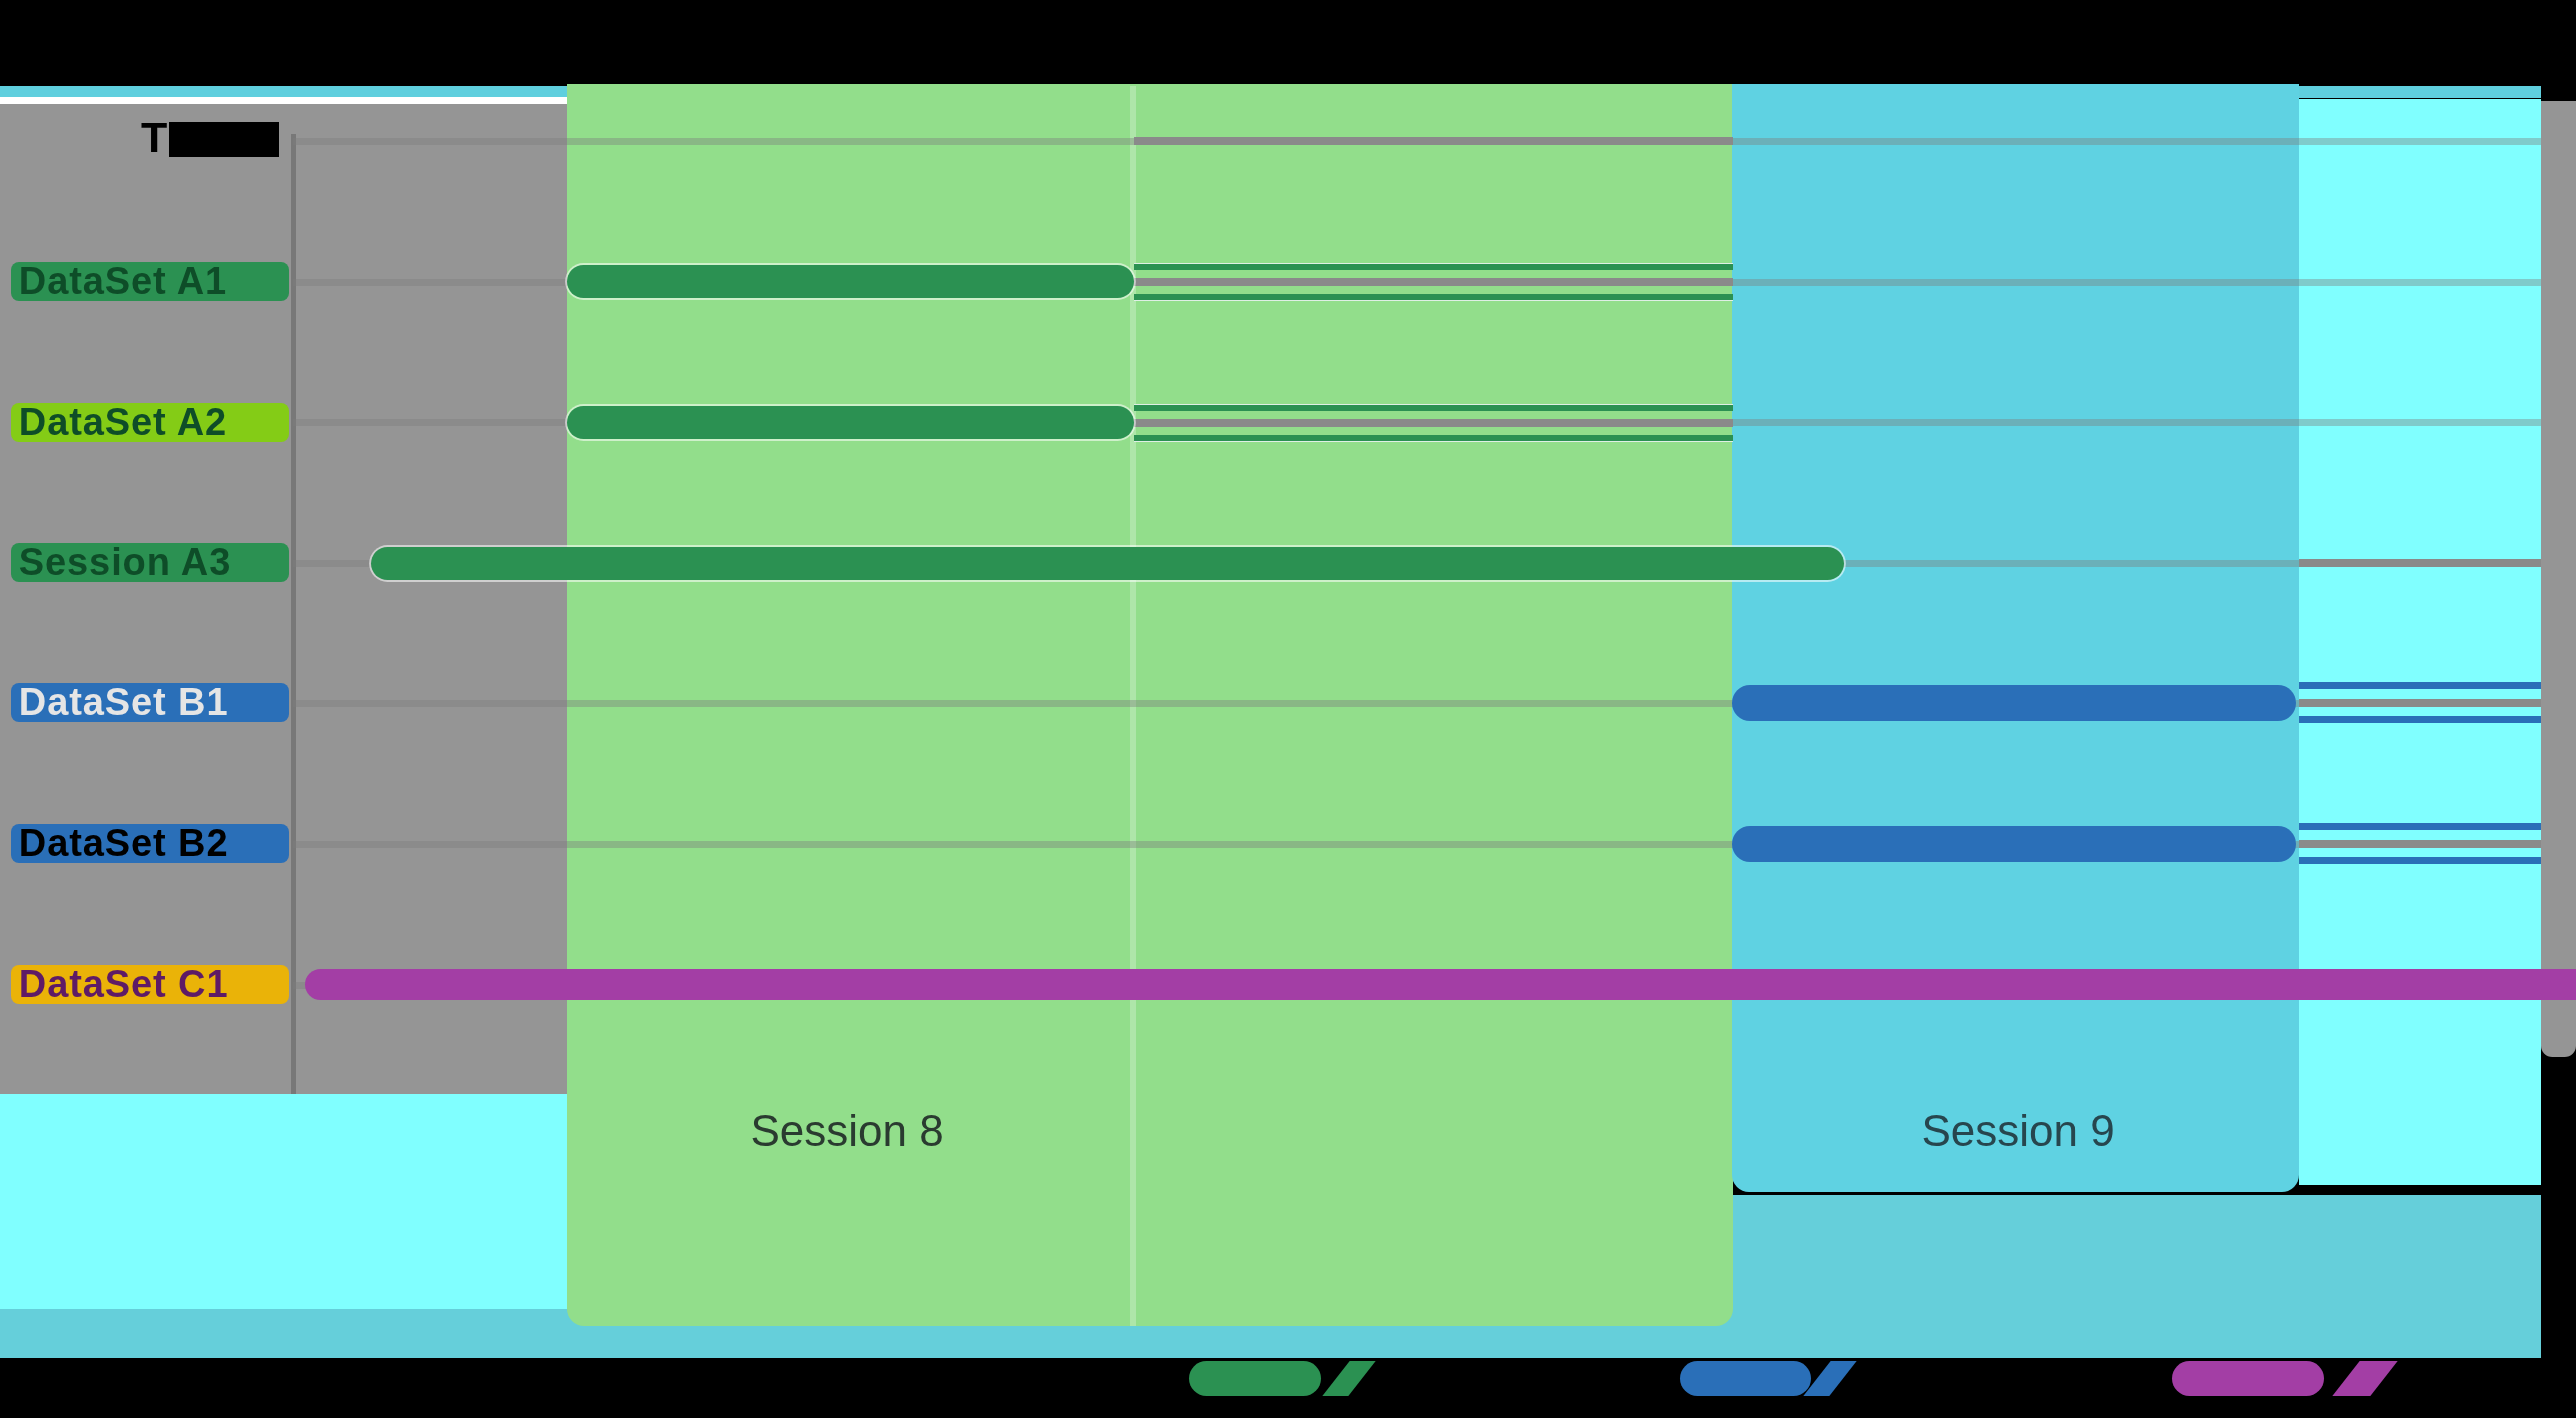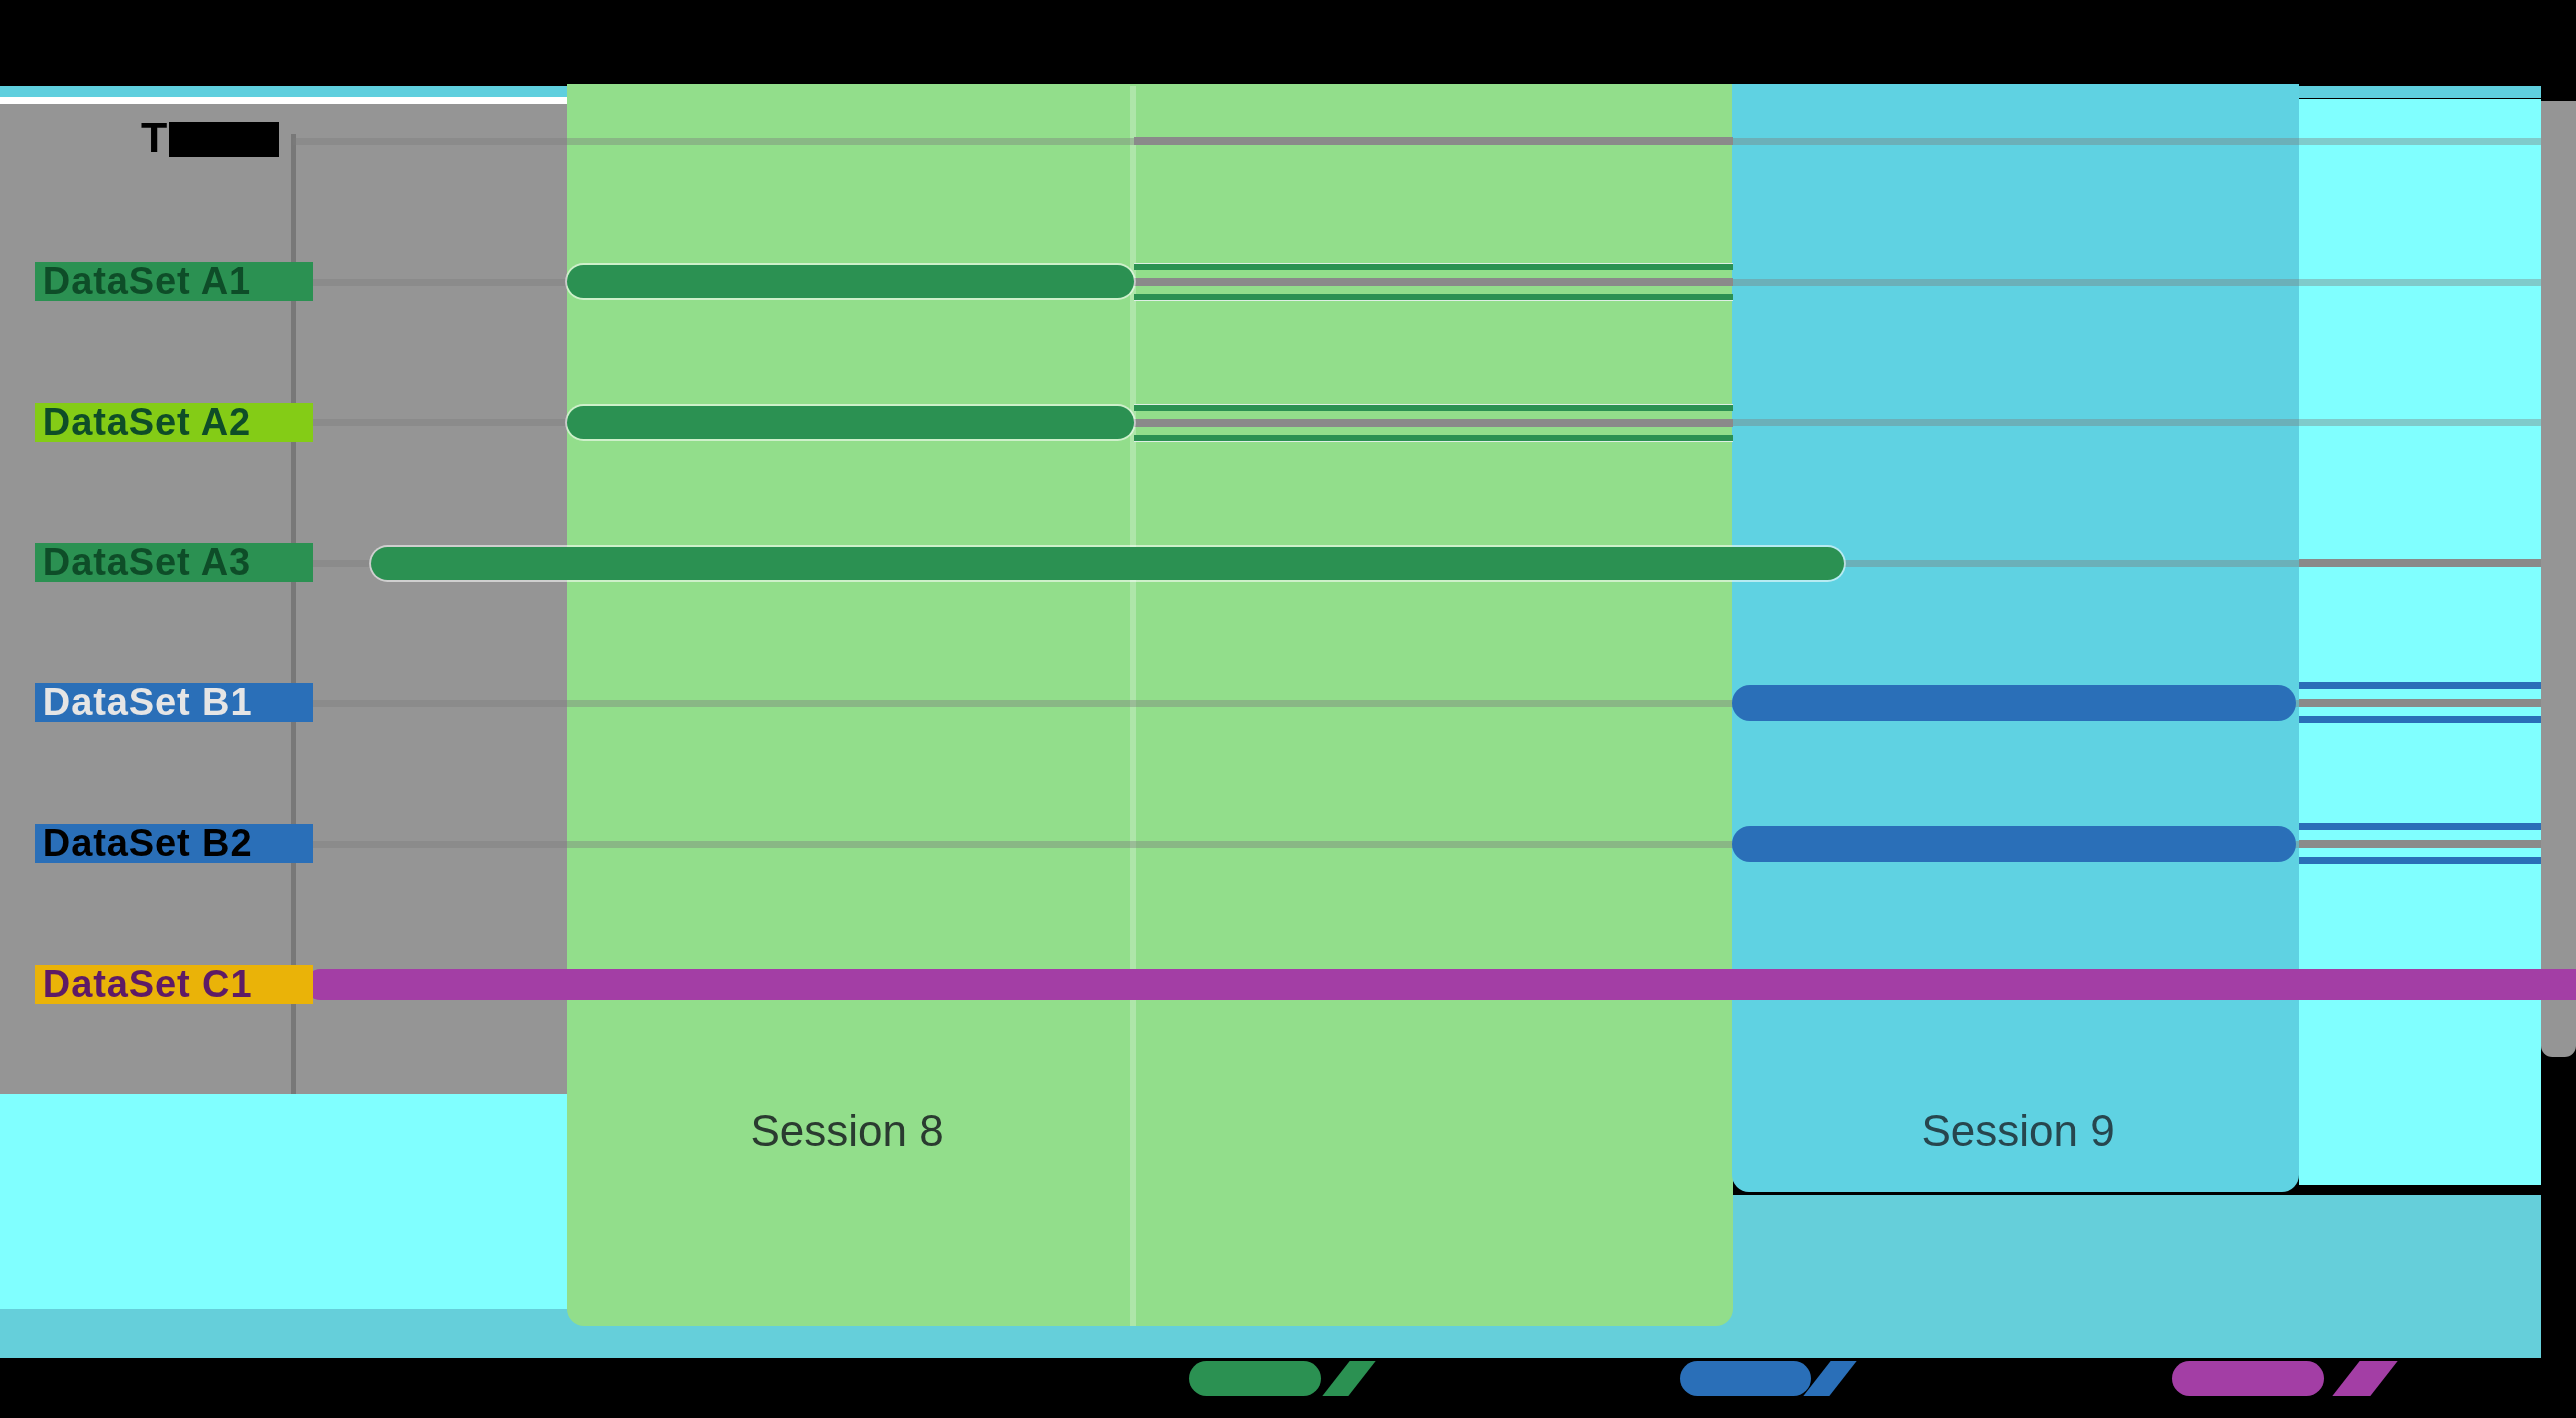--- a/index.html
+++ b/index.html
@@ -19,22 +19,22 @@
   #axis-line      {left:291px;top:134px;width:4.7px;height:960px;background:#787878;z-index:3;}
   #mid-vline      {left:1130px;top:86px;width:5.6px;height:1240px;background:rgba(255,255,255,.26);z-index:3;}
   
   #rows{position:absolute;left:0;top:0;width:100%;height:100%;z-index:4;}
   .light-line{position:absolute;height:6.6px;background:rgba(125,125,125,.40);}
   .dark-line{position:absolute;height:8.4px;background:#8A8A8A;}
   .bar{position:absolute;}
   .hollow{position:absolute;box-sizing:border-box;}
   .hollow .edge{position:absolute;left:0;right:0;height:5.6px;}
   .hollow .center{position:absolute;left:0;right:0;height:8.4px;background:#8A8A8A;}
-  .label-box{position:absolute;left:11.3px;width:278px;height:39px;border-radius:0;
-             display:flex;align-items:center;justify-content:flex-start;padding-left:7.5px;box-sizing:border-box;margin-left:24px;}
+  .label-box{position:absolute;left:11.3px;width:278px;height:39px;border-radius:8px;
+             display:flex;align-items:center;justify-content:flex-start;padding-left:7.5px;box-sizing:border-box;}
   .label-box span{font-size:38px;font-weight:bold;letter-spacing:0.9px;white-space:nowrap;}
   
   #title-wrap{left:141px;top:118px;height:41px;display:flex;align-items:flex-start;z-index:5;}
   #title-prefix{color:#000;font-size:43px;font-weight:bold;line-height:38px;}
   #title-redact{width:110px;height:35px;background:#000;margin-left:1.9px;margin-top:3.8px;}
   
   .session-label{position:absolute;transform:translateX(-50%);font-size:44px;z-index:5;}
   
   #legend{position:absolute;left:0;top:1361px;width:100%;height:38px;z-index:5;}
   .pill{position:absolute;height:35px;border-radius:18px;}
@@ -82,21 +82,21 @@
         <div class="center" style="top: 15px;"></div>
       </div>
       <div class="bar" style="left: 567px; width: 567px; top: 406px; height: 33px; background: rgb(43, 145, 82); border-radius: 17px; box-shadow: rgba(255, 255, 255, 0.55) 0px 0px 0px 1.9px;"></div>
       <div class="label-box" style="top: 403px; background: #84cc16;">
         <span style="color: rgb(14, 77, 40);">DataSet A2</span>
       </div>
       <div class="light-line" style="left: 293px; width: 2248px; top: 560px;"></div>
       <div class="dark-line" style="left: 2299px; width: 242px; top: 559px;"></div>
       <div class="bar" style="left: 371px; width: 1473px; top: 547px; height: 33px; background: rgb(43, 145, 82); border-radius: 17px; box-shadow: rgba(255, 255, 255, 0.55) 0px 0px 0px 1.9px;"></div>
       <div class="label-box" style="top: 543px; background: rgb(43, 145, 82);">
-        <span style="color: rgb(14, 77, 40);">DataSet A3</span>
+        <span style="color: rgb(14, 77, 40);">Session A3</span>
       </div>
       <div class="light-line" style="left: 293px; width: 2248px; top: 700px;"></div>
       <div class="hollow" style="left: 2299px; width: 242px; top: 682px; height: 41px;">
         <div class="edge" style="top: 0px; height: 6.6px; background: rgb(42, 111, 184);"></div>
         <div class="edge" style="bottom: 0px; height: 6.6px; background: rgb(42, 111, 184);"></div>
         <div class="center" style="top: 17px;"></div>
       </div>
       <div class="bar" style="left: 1732px; width: 564px; top: 685px; height: 36px; background: rgb(42, 111, 184); border-radius: 18px;"></div>
       <div class="label-box" style="top: 683px; background: rgb(42, 111, 184);">
         <span style="color: #e5e5e5;">DataSet B1</span>

